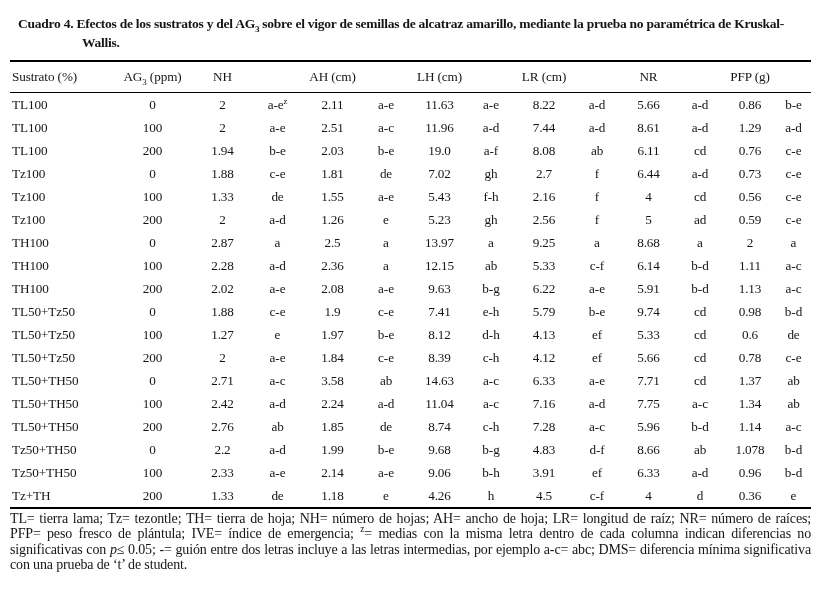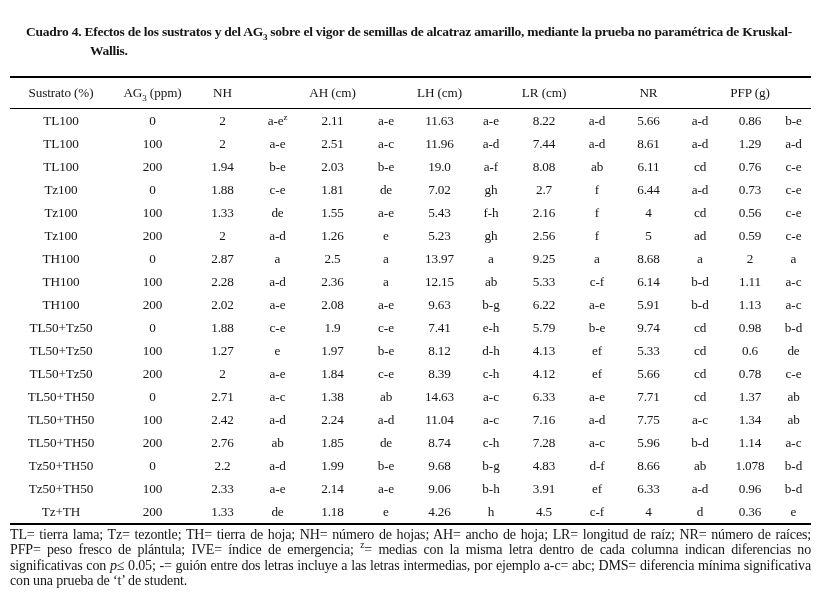--- a/index.html
+++ b/index.html
@@ -12,21 +12,21 @@
     color: #151515;
     font-family: "Liberation Serif", "DejaVu Serif", serif;
   }
   .page {
     box-sizing: border-box;
     width: 821px;
     height: 600px;
     padding: 6px 10px 0 10px;
   }
   .title-es, .title-en {
-    margin: 16px;
+    margin: 8px;
     font-weight: bold;
     font-size: 13.5px;
     line-height: 19px;
     letter-spacing: -0.25px;
   }
   .title-es {
     padding-left: 64px;
     text-indent: -64px;
   }
   table.data-table {
@@ -48,21 +48,21 @@
   }
   table.data-table tbody td {
     font-size: 13.2px;
     height: 23px;
     vertical-align: middle;
     padding: 0;
     text-align: center;
     letter-spacing: -0.1px;
   }
   table.data-table .sub {
-    text-align: center;
+    text-align: left;
     padding-left: 2px;
   }
   table.data-table tbody tr:last-child td {
     border-bottom: 2px solid #000;
   }
   sup, sub {
     font-size: 68%;
     line-height: 0;
   }
   .footnote {
@@ -306,21 +306,21 @@
           <td class="c">5.66</td>
           <td class="c">cd</td>
           <td class="c">0.78</td>
           <td class="c">c-e</td>
         </tr>
         <tr>
           <td class="sub">TL50+TH50</td>
           <td class="c">0</td>
           <td class="c">2.71</td>
           <td class="c">a-c</td>
-          <td class="c">1.38</td>
+          <td class="c">3.58</td>
           <td class="c">ab</td>
           <td class="c">14.63</td>
           <td class="c">a-c</td>
           <td class="c">6.33</td>
           <td class="c">a-e</td>
           <td class="c">7.71</td>
           <td class="c">cd</td>
           <td class="c">1.37</td>
           <td class="c">ab</td>
         </tr>

